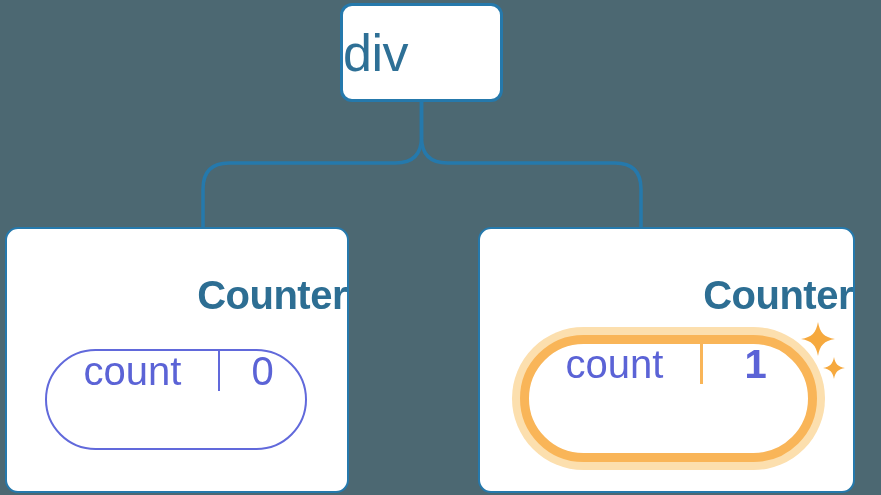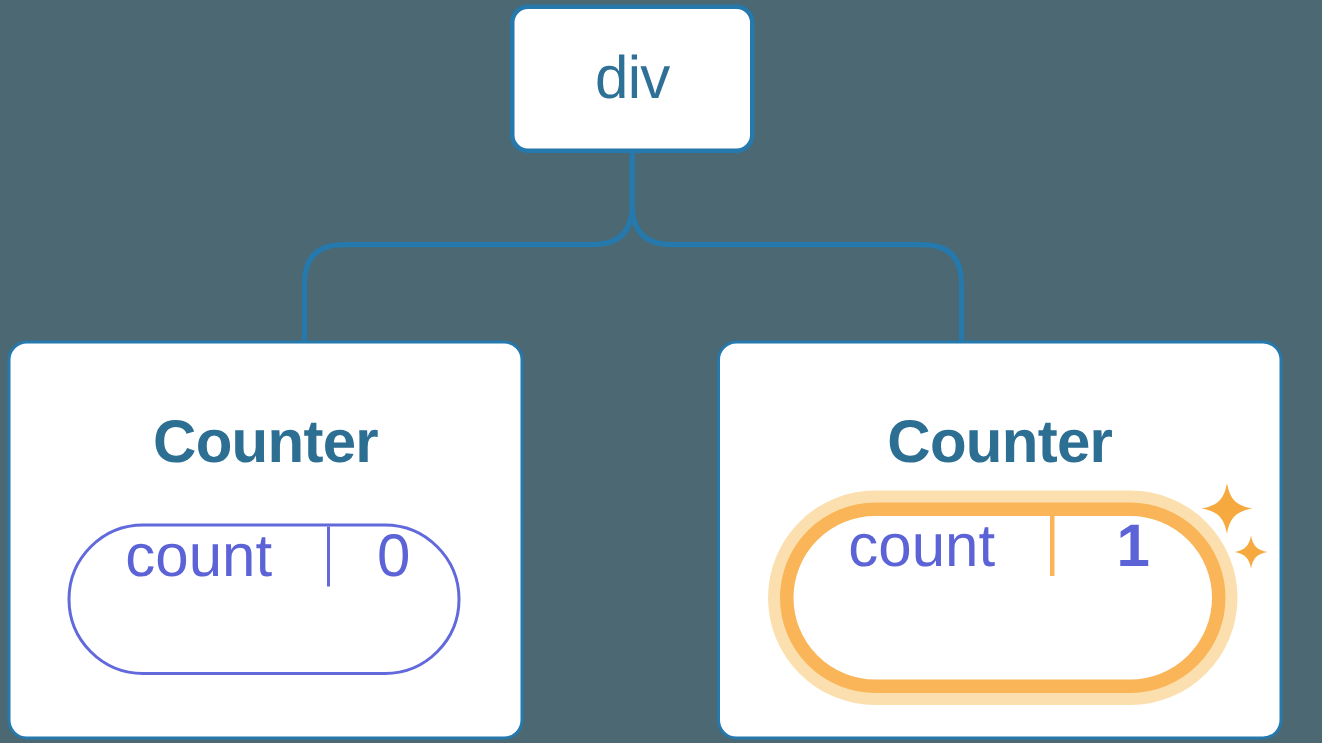--- a/index.html
+++ b/index.html
@@ -28,43 +28,43 @@
     left: 340px;
     top: 3px;
     width: 163px;
     height: 99px;
     box-sizing: border-box;
     background: #FFFFFF;
     border: 3px solid #2579AC;
     border-radius: 12px;
     display: flex;
     align-items: center;
-    justify-content: center;
-    font-size: 40px;
+    justify-content: flex-start;
+    font-size: 52px;
     font-weight: 500;
     color: #2E7096;
     letter-spacing: -0.5px;
   }
   .card {
     position: absolute;
     top: 227px;
     height: 266px;
     box-sizing: border-box;
     background: #FFFFFF;
     border: 2px solid #2579AC;
     border-radius: 13px;
   }
   .card-left  { left: 5px;   width: 344px; }
   .card-right { left: 478px; width: 377px; }
   .card-title {
     position: absolute;
     top: 46px;
     left: 0;
     width: 100%;
-    text-align: center;
+    text-align: right;
     font-size: 40px;
     font-weight: 600;
     color: #2D6E93;
     letter-spacing: -0.5px;
     line-height: 1;
   }
   .pill {
     position: absolute;
     display: flex;
     align-items: flex-start;

